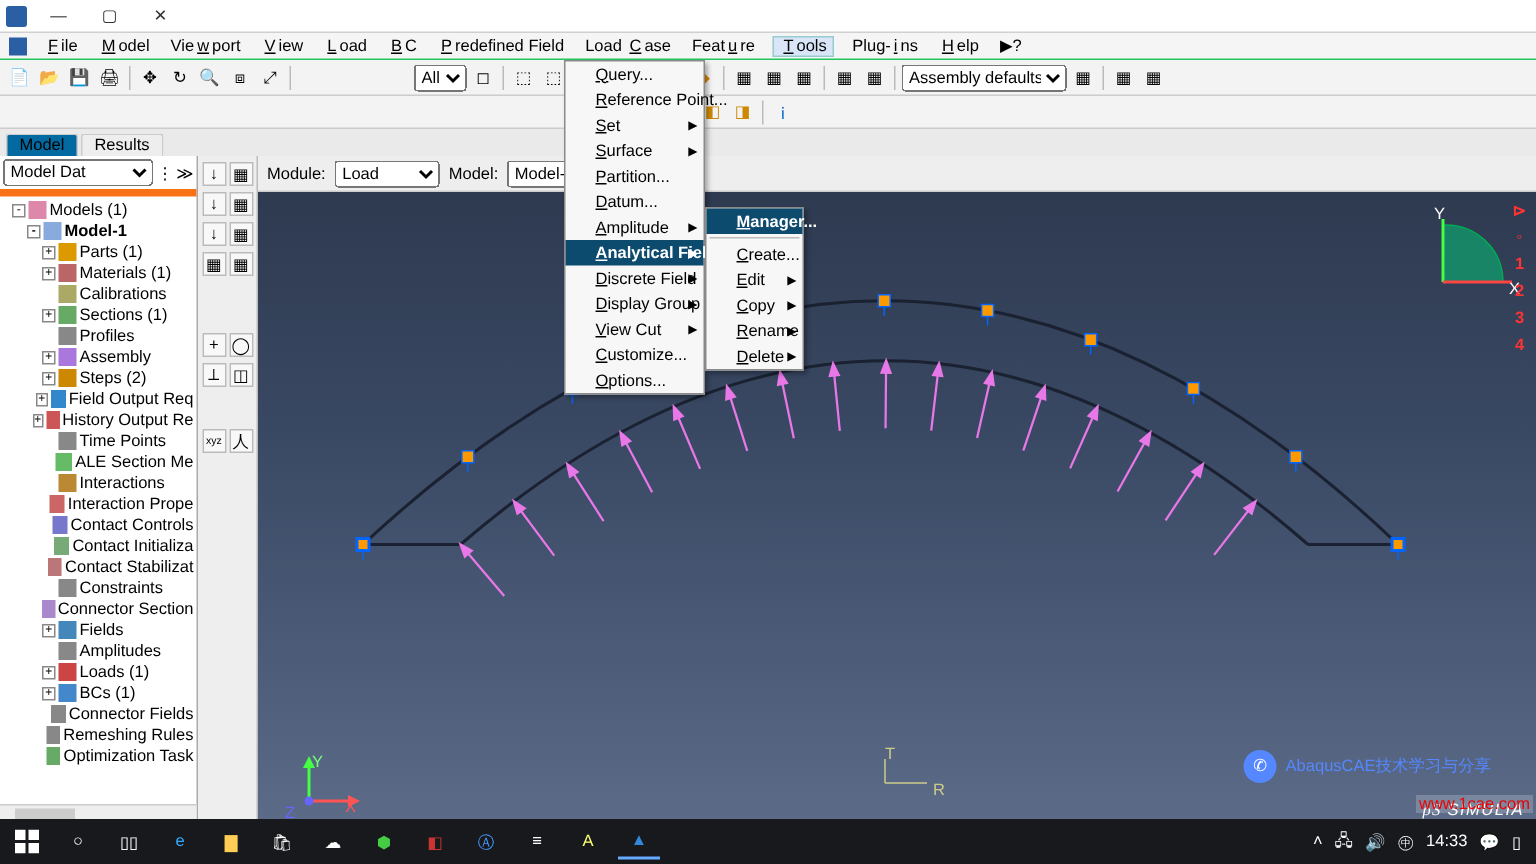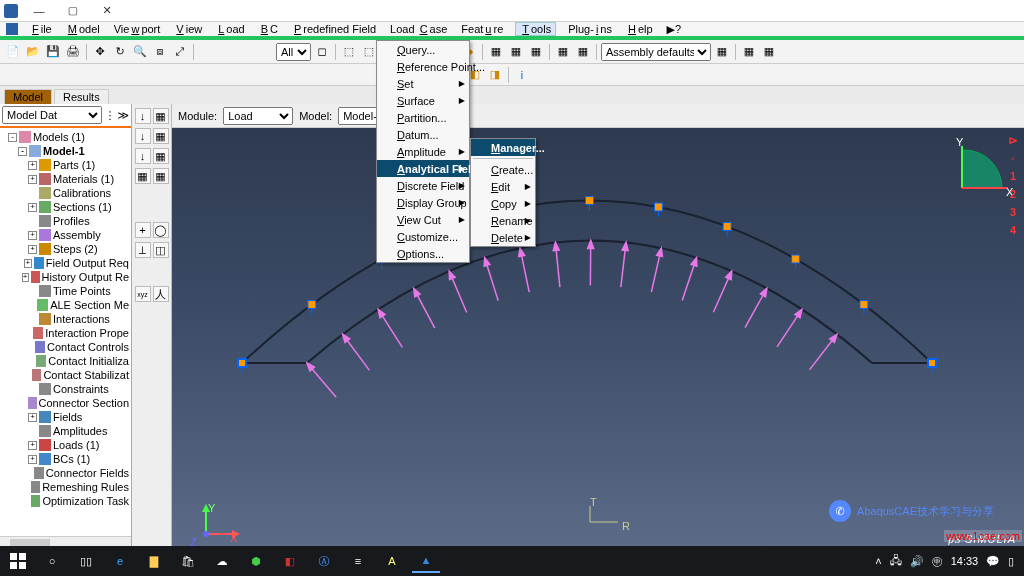--- a/index.html
+++ b/index.html
@@ -1,33 +1,33 @@
 <!DOCTYPE html>
 <html><head>
 <meta charset="utf-8">
 <style>
 * { margin: 0; padding: 0; box-sizing: border-box; font-family: "Microsoft Sans Serif", sans-serif; font-size: 11px; user-select: none; }
 body { width: 1024px; height: 576px; background: #f0f0f0; overflow: hidden; position: relative; }
 .titlebar { height: 22px; background: #fff; display: flex; align-items: center; padding: 0 4px; border-bottom: 1px solid #d0d0d0; position: relative; }
 .titlebar .title { flex: 1; color: #555; font-size: 11px; padding-left: 2px; }
 .titlebar .win-btns { display: flex; gap: 0; }
 .titlebar .win-btns div { width: 34px; height: 22px; display: flex; align-items: center; justify-content: center; color: #333; }
-.menubar { height: 18px; display: flex; align-items: center; gap: 10px; padding: 0 6px; background: #f5f5f5; border-bottom: 4px solid #22c55e; }
+.menubar { height: 18px; display: flex; align-items: center; gap: 10px; padding: 0 6px; background: #f5f5f5; border-bottom: 1px solid #22c55e; }
 .menubar span { padding: 0 2px; }
 .menubar .hot { text-decoration: underline; }
 .toolbar { height: 24px; display: flex; align-items: center; gap: 2px; padding: 2px 4px; background: #f3f3f3; border-bottom: 1px solid #ccc; }
 .toolbar .ico { width: 18px; height: 18px; display: flex; align-items: center; justify-content: center; border: 1px solid transparent; border-radius: 2px; }
 .toolbar .sep { width: 1px; height: 16px; background: #bbb; margin: 0 2px; }
 .toolbar select { height: 18px; font-size: 11px; }
 .dock-tabs { height: 18px; display: flex; align-items: flex-end; gap: 2px; padding: 0 4px; background: #eaeaea; }
 .dock-tabs .tab { padding: 1px 8px; background: #eee; border: 1px solid #ccc; border-bottom: none; border-radius: 2px 2px 0 0; }
-.dock-tabs .tab.active { background: #a16207; }
+.dock-tabs .tab.active { background: #0369a1; }
 .main { display: flex; height: 446px; }
 .tree-panel { width: 132px; background: #fff; border-right: 1px solid #aaa; display: flex; flex-direction: column; }
-.tree-header { display: flex; gap: 2px; padding: 2px; border-bottom: 2px solid #f97316; align-items: center; }
+.tree-header { display: flex; gap: 2px; padding: 2px; border-bottom: 5px solid #f97316; align-items: center; }
 .tree-header select { flex: 1; height: 18px; }
 .tree { flex: 1; overflow: hidden; padding: 2px 0; }
 .tree .node { display: flex; align-items: center; gap: 2px; padding: 0 2px; height: 14px; white-space: nowrap; }
 .tree .node .tw { width: 9px; height: 9px; border: 1px solid #888; display: flex; align-items: center; justify-content: center; font-size: 8px; line-height: 1; }
 .tree .node .sp { display: inline-block; }
 .bold { font-weight: bold; }
 .tree .ic { width: 12px; height: 12px; display: inline-block; }
 .hscroll { height: 14px; background: #eee; border-top: 1px solid #ccc; display:flex; align-items:center; }
 .hscroll .thumb { width: 40px; height: 10px; background: #ccc; margin-left: 10px; }
 .side-tools { width: 40px; background: #eee; border-right: 1px solid #bbb; display: flex; flex-direction: column; align-items: center; gap: 4px; padding-top: 4px; }

